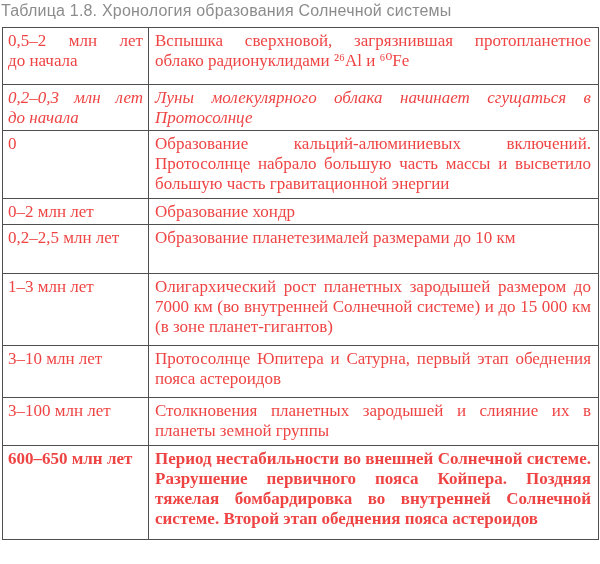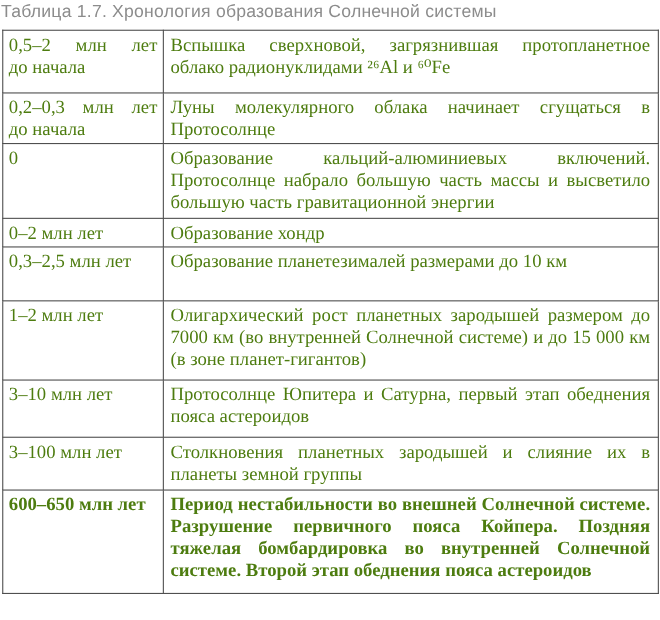--- a/index.html
+++ b/index.html
@@ -34,64 +34,64 @@
   table.chronology col.c-time  { width: 146px; }
   table.chronology col.c-event { width: 450px; }
   table.chronology td {
     border: 1px solid #4f4f4f;
     vertical-align: top;
     box-sizing: border-box;
     padding: 3px 7px 2px 6px;
     font-family: "Liberation Serif", "DejaVu Serif", serif;
     font-size: 17px;
     line-height: 20px;
-    color: #4d7c0f;
+    color: #ef4444;
     text-align: justify;
     overflow: hidden;
   }
   table.chronology td.time-cell {
     padding-left: 5px;
     padding-right: 5px;
   }
 </style>
 </head>
 <body>
 
 <div class="page">
 
-  <div class="table-title">Таблица 1.7. Хронология образования Солнечной системы</div>
+  <div class="table-title">Таблица 1.8. Хронология образования Солнечной системы</div>
 
   <table class="chronology">
     <colgroup>
       <col class="c-time">
       <col class="c-event">
     </colgroup>
     <tbody>
       <tr style="height:57px;">
         <td class="time-cell">0,5–2 млн лет до&nbsp;начала</td>
         <td class="event-cell">Вспышка сверхновой, загрязнившая протопланетное облако радионуклидами ²⁶Al и ⁶⁰Fe</td>
       </tr>
-      <tr style="height:45px;">
+      <tr style="height:45px;font-style:italic;">
         <td class="time-cell">0,2–0,3 млн лет до&nbsp;начала</td>
         <td class="event-cell">Луны молекулярного облака начинает сгущаться в Протосолнце</td>
       </tr>
       <tr style="height:68px;">
         <td class="time-cell">0</td>
         <td class="event-cell">Образование кальций-алюминиевых включений. Протосолнце набрало большую часть массы и высве­тило большую часть гравитационной энергии</td>
       </tr>
       <tr style="height:26px;padding-left:39px;">
         <td class="time-cell">0–2 млн лет</td>
         <td class="event-cell">Образование хондр</td>
       </tr>
       <tr style="height:49px;">
-        <td class="time-cell">0,3–2,5 млн лет</td>
+        <td class="time-cell">0,2–2,5 млн лет</td>
         <td class="event-cell">Образование планетезималей размерами до 10&nbsp;км</td>
       </tr>
       <tr style="height:72px;">
-        <td class="time-cell">1–2 млн лет</td>
+        <td class="time-cell">1–3 млн лет</td>
         <td class="event-cell">Олигархический рост планетных зародышей разме­ром до 7000&nbsp;км (во внутренней Солнечной системе) и до 15&nbsp;000&nbsp;км (в зоне планет-гигантов)</td>
       </tr>
       <tr style="height:52px;">
         <td class="time-cell">3–10 млн лет</td>
         <td class="event-cell">Протосолнце Юпитера и Сатурна, первый этап обед­нения пояса астероидов</td>
       </tr>
       <tr style="height:48px;margin-left:32px;">
         <td class="time-cell">3–100 млн лет</td>
         <td class="event-cell">Столкновения планетных зародышей и слияние их в планеты земной группы</td>
       </tr>

